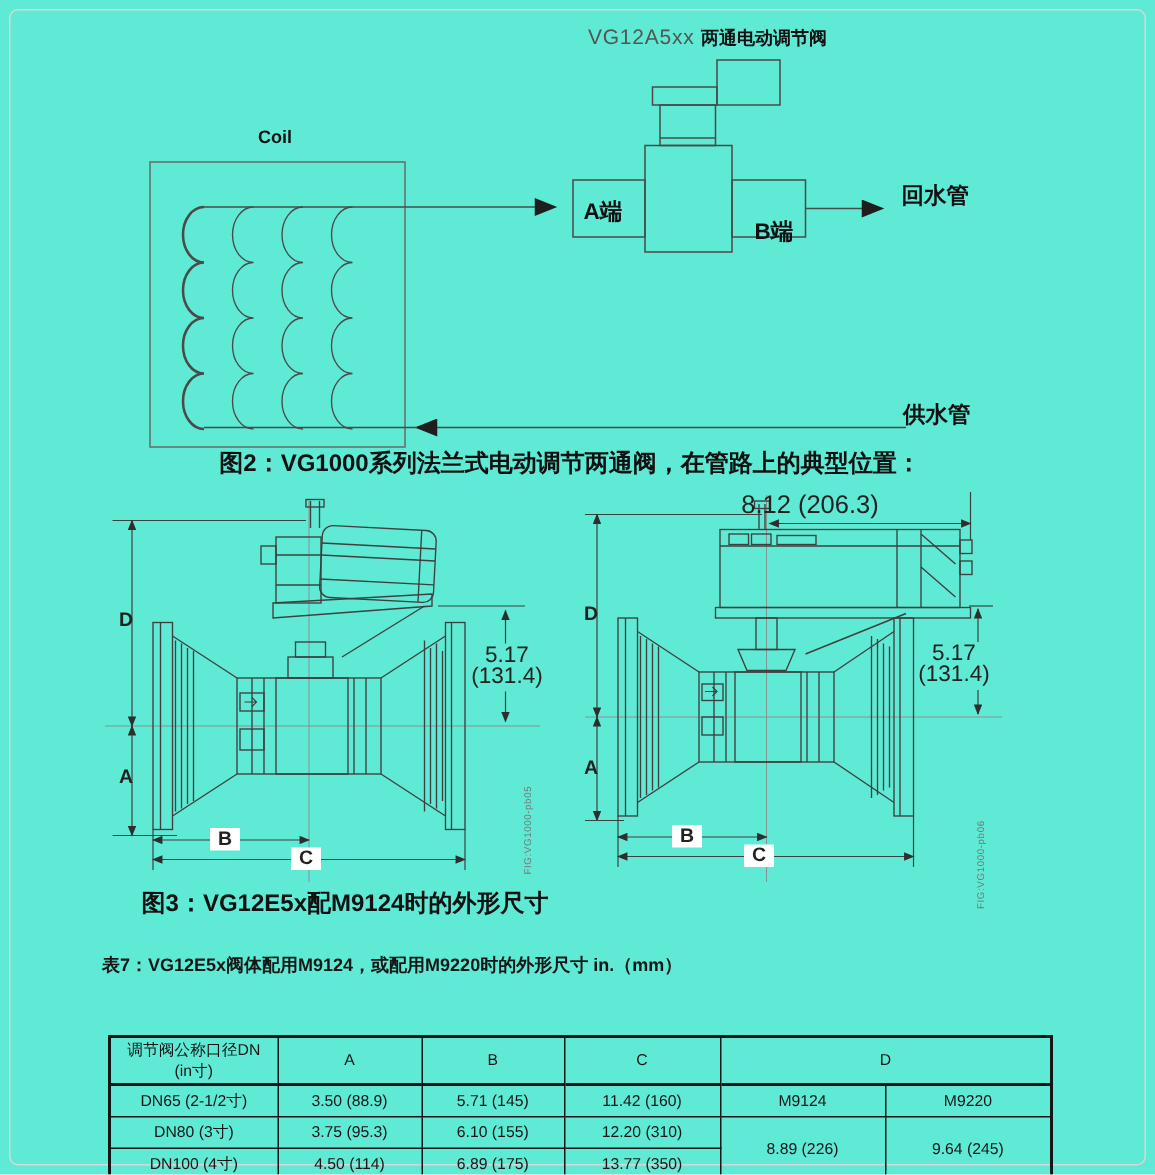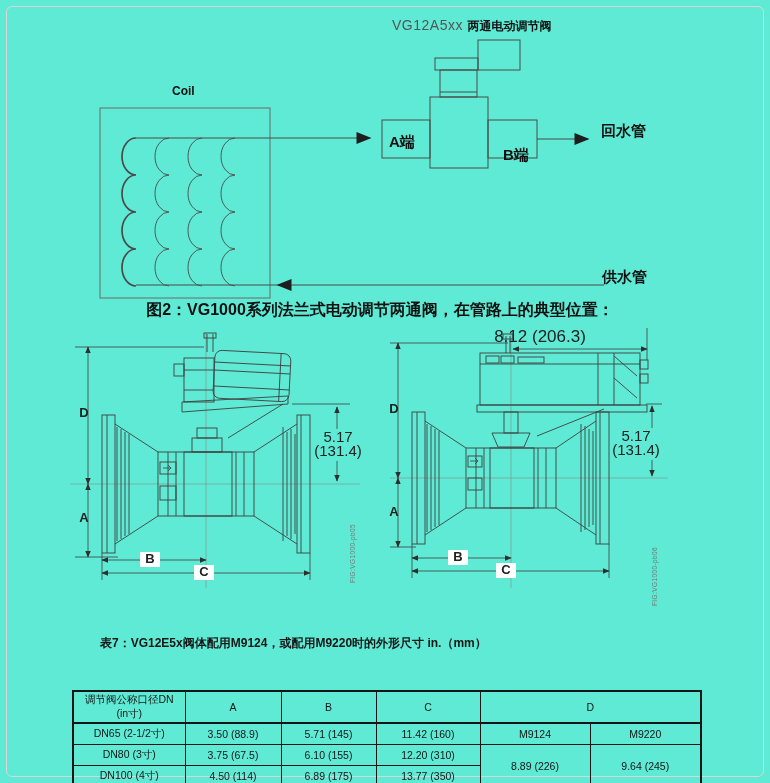--- a/index.html
+++ b/index.html
@@ -230,31 +230,32 @@
   <div class="lbl cn" style="left:602px;top:268px;">供水管</div>
   <div class="lbl caption" style="left:120px;top:301px;width:520px;">图2：VG1000系列法兰式电动调节两通阀，在管路上的典型位置：</div>
 
   <div class="lbl dimletter" style="left:76px;top:406px;width:16px;">D</div>
   <div class="lbl dimletter" style="left:76px;top:511px;width:16px;">A</div>
   <div class="lbl dimletter onLine" style="left:140px;top:552px;width:16px;">B</div>
   <div class="lbl dimletter onLine" style="left:194px;top:565px;width:16px;">C</div>
   <div class="lbl dimnum" style="left:312px;top:428px;width:52px;">5.17</div>
   <div class="lbl dimnum" style="left:306px;top:442px;width:64px;">(131.4)</div>
   <div class="lbl figid" style="left:349px;top:497px;height:86px;">FIG:VG1000-pb05</div>
+  <div class="lbl caption" style="left:87px;top:594px;width:286px;">图3：VG12E5x配M9124时的外形尺寸</div>
 
   <div class="lbl dimnum" style="left:480px;top:327px;width:120px;font-size:17px;">8.12 (206.3)</div>
   <div class="lbl dimletter" style="left:386px;top:402px;width:16px;">D</div>
   <div class="lbl dimletter" style="left:386px;top:505px;width:16px;">A</div>
   <div class="lbl dimletter onLine" style="left:448px;top:550px;width:16px;">B</div>
   <div class="lbl dimletter onLine" style="left:496px;top:563px;width:16px;">C</div>
   <div class="lbl dimnum" style="left:610px;top:427px;width:52px;">5.17</div>
   <div class="lbl dimnum" style="left:604px;top:441px;width:64px;">(131.4)</div>
   <div class="lbl figid" style="left:651px;top:520px;height:86px;">FIG:VG1000-pb06</div>
 
-  <div class="lbl" style="left:68px;top:637px;font-size:12px;font-weight:bold;margin-left:32px;">表7：VG12E5x阀体配用M9124，或配用M9220时的外形尺寸 in.（mm）</div>
+  <div class="lbl" style="left:68px;top:637px;font-size:12px;font-weight:bold;">表7：VG12E5x阀体配用M9124，或配用M9220时的外形尺寸 in.（mm）</div>
 
   <table class="dims">
     <colgroup>
       <col style="width:112px">
         <col style="width:96px">
         <col style="width:95px">
       <col style="width:104px">
         <col style="width:110px">
         <col style="width:111px">
     </colgroup>
@@ -274,21 +275,21 @@
       <tr>
         <td>DN65 (2-1/2寸)</td>
         <td>3.50 (88.9)</td>
         <td>5.71 (145)</td>
         <td>11.42 (160)</td>
         <td>M9124</td>
         <td>M9220</td>
       </tr>
       <tr>
         <td>DN80 (3寸)</td>
-        <td>3.75 (67.5)</td>
+        <td>3.75 (95.3)</td>
         <td>6.10 (155)</td>
         <td>12.20 (310)</td>
         <td rowspan="2">8.89 (226)</td>
         <td rowspan="2">9.64 (245)</td>
       </tr>
       <tr>
         <td>DN100 (4寸)</td>
         <td>4.50 (114)</td>
         <td>6.89 (175)</td>
         <td>13.77 (350)</td>

